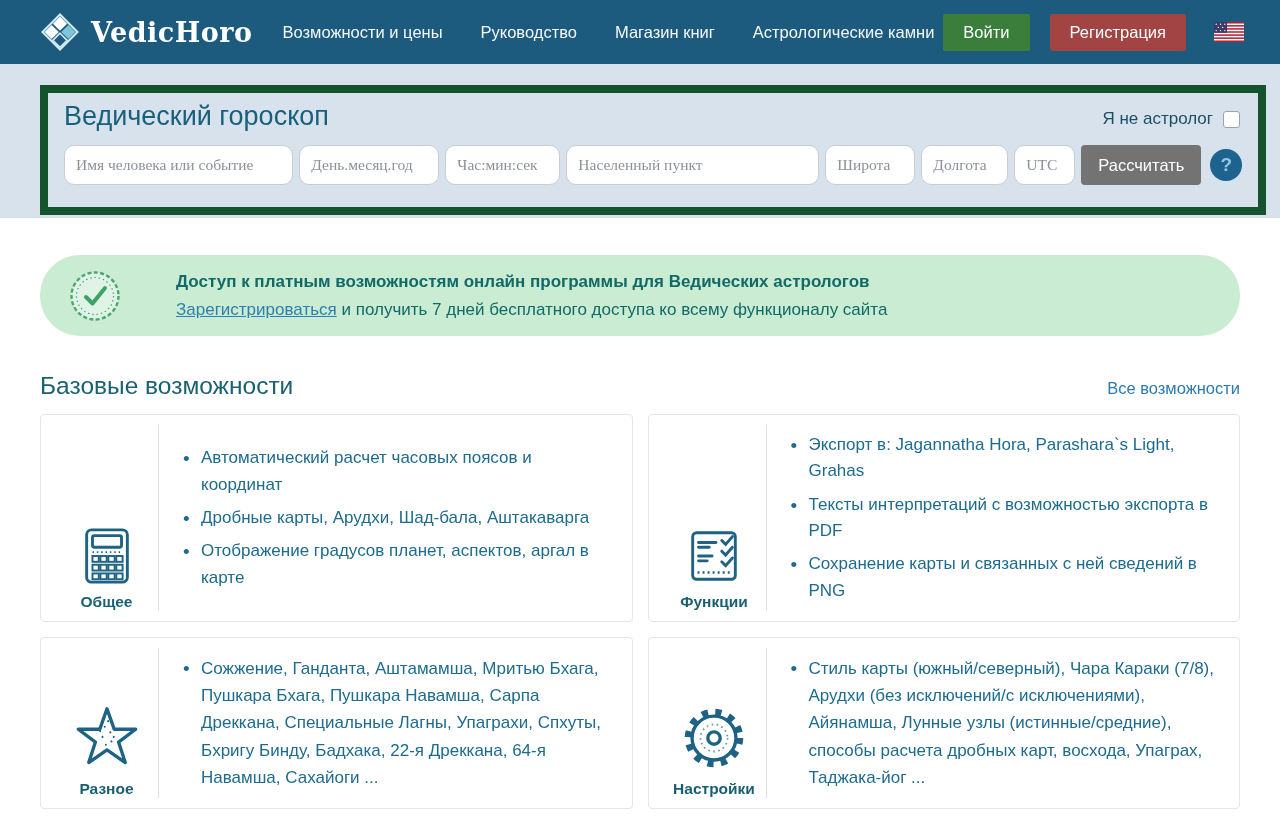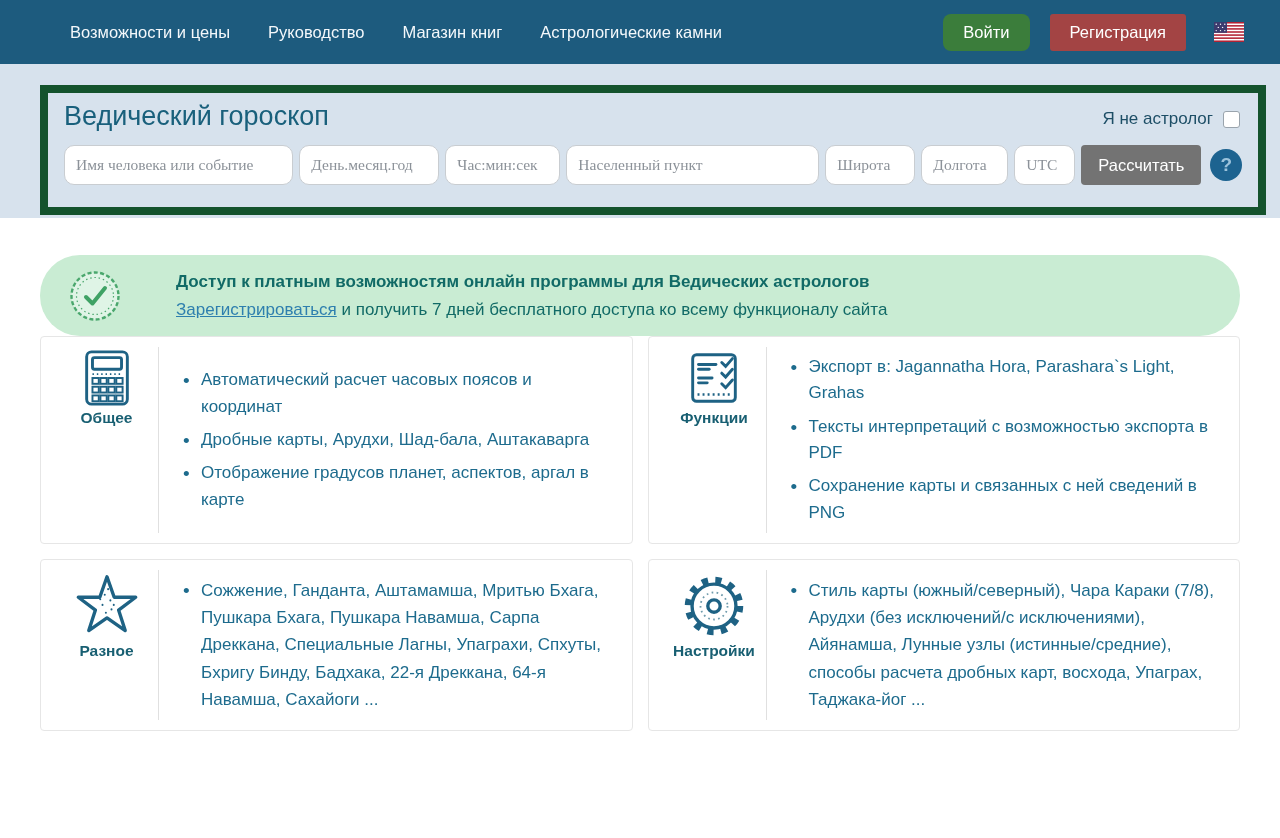--- a/index.html
+++ b/index.html
@@ -8,21 +8,21 @@
 
   
   .navbar { height:64px; background:#1d5b7e; display:flex; align-items:center;
     padding:0 36px 0 40px; }
   .brand { display:flex; align-items:center; gap:11px; cursor:pointer; }
   .brand-name { font-family:"DejaVu Serif", serif; font-size:27px; font-weight:700;
     color:#ffffff; letter-spacing:.5px; }
   .nav-links { display:flex; gap:38px; margin-left:30px; }
   .nav-links a { color:#f4f8fb; text-decoration:none; font-size:16.5px; }
   .nav-right { margin-left:auto; display:flex; align-items:center; gap:20px; }
-  .btn-login { background:#3b7d3b; color:#fff; border:none; border-radius:8px;
+  .btn-login { background:#3b7d3b; color:#fff; border:none; border-radius:2px;
     font-size:16.5px; padding:9px 20px; cursor:pointer; font-family:inherit; }
   .btn-register { background:#a34444; color:#fff; border:none; border-radius:3px;
     font-size:16.5px; padding:9px 20px; cursor:pointer; font-family:inherit; }
   .flag { margin-left:8px; cursor:pointer; display:flex; }
 
   
   .hero { height:154px; background:#d7e2ed; padding:21px 12px 0 40px; }
   .hero-frame { width:1226px; border:8px solid #14532d; padding:4px 16px 22px 16px;
     position:relative; }
   .hero-title { font-size:27px; font-weight:500; color:#19607c; margin:4px 0 13px; }
@@ -57,37 +57,49 @@
 
   .section-head { display:flex; justify-content:space-between; align-items:baseline;
     margin:36px 0 14px; }
   .section-head h2 { font-size:24.5px; font-weight:500; color:#1a6173; }
   .section-link { font-size:16.5px; color:#2b7ab3; text-decoration:none; }
 
   .cards { display:grid; grid-template-columns:1fr 1fr; gap:15px; }
   .card { background:#fff; border:1px solid #e6e6e6; border-radius:4px;
     display:flex; align-items:center; padding:10px 18px 10px 14px; min-height:132px; }
   .icon-col { width:104px; min-width:104px; align-self:stretch; display:flex;
-    flex-direction:column; align-items:center; justify-content:flex-start; gap:0;
+    flex-direction:column; align-items:center; justify-content:flex-end; gap:6px;
     border-right:1px solid #e0e0e0; padding-right:0; margin-right:22px; }
   .icon-label { font-size:15.5px; font-weight:700; color:#185f72; }
   .bullets { list-style:none; flex:1; }
   .bullets li { position:relative; padding-left:20px; font-size:17px;
     color:#1d6b8d; line-height:1.55; margin:7px 0; }
   .bullets li::before { content:"•"; position:absolute; left:2px; top:-1px;
     color:#1d6b8d; font-size:19px; }
   .bullets.single li { line-height:1.6; }
 
   svg .st { stroke:#1e6284; fill:none; stroke-width:3; stroke-linecap:round;
     stroke-linejoin:round; }
 </style>
 </head>
 <body>
 
 <header class="navbar">
+  <div class="brand">
+    <span style="display:flex">
+      <svg width="40" height="40" viewBox="0 0 48 48">
+        <polygon points="24,3 45,24 24,45 3,24" fill="none" stroke="#d4ecf4" stroke-width="2.5"></polygon>
+        <polygon points="24,5.5 32.5,14 24,22.5 15.5,14" fill="#ffffff"></polygon>
+        <polygon points="14,15.5 22.5,24 14,32.5 5.5,24" fill="#ffffff"></polygon>
+        <polygon points="34,15.5 42.5,24 34,32.5 25.5,24" fill="#7ec5d9"></polygon>
+        <polygon points="24,25.5 32.5,34 24,42.5 15.5,34" fill="none" stroke="#cfe9f2" stroke-width="2"></polygon>
+      </svg>
+    </span>
+    <span class="brand-name">VedicHoro</span>
+  </div>
   <nav class="nav-links">
     <a href="#">Возможности и цены</a>
     <a href="#">Руководство</a>
     <a href="#">Магазин книг</a>
     <a href="#">Астрологические камни</a>
   </nav>
   <div class="nav-right">
     <button class="btn-login">Войти</button>
     <button class="btn-register">Регистрация</button>
     <span class="flag">
@@ -148,20 +160,24 @@
         <circle cx="27" cy="27" r="18.5" fill="none" stroke="#4aa76d" stroke-width="1.2" stroke-dasharray="1.5 2.8"></circle>
         <path d="M18 28 l6.5 6.5 L37 19" fill="none" stroke="#3fa265" stroke-width="4" stroke-linecap="round" stroke-linejoin="round"></path>
       </svg>
     </span>
     <div class="promo-text">
       <div class="promo-line1">Доступ к платным возможностям онлайн программы для Ведических астрологов</div>
       <div><a href="#" class="promo-link">Зарегистрироваться</a><span> и получить 7 дней бесплатного доступа ко всему функционалу сайта</span></div>
     </div>
   </div>
 
+  <div class="section-head">
+    <h2>Базовые возможности</h2>
+    <a href="#" class="section-link">Все возможности</a>
+  </div>
 
   <div class="cards">
 
     <div class="card">
       <div class="icon-col">
         <span style="display:flex">
           <svg width="62" height="62" viewBox="0 0 64 64">
             <rect class="st" x="11" y="5" width="42" height="54" rx="5"></rect>
             <rect class="st" x="17" y="11" width="30" height="12" rx="2" stroke-width="2.6"></rect>
             <line x1="17" y1="28" x2="47" y2="28" stroke="#1e6284" stroke-width="1.6" stroke-dasharray="1.5 3"></line>

